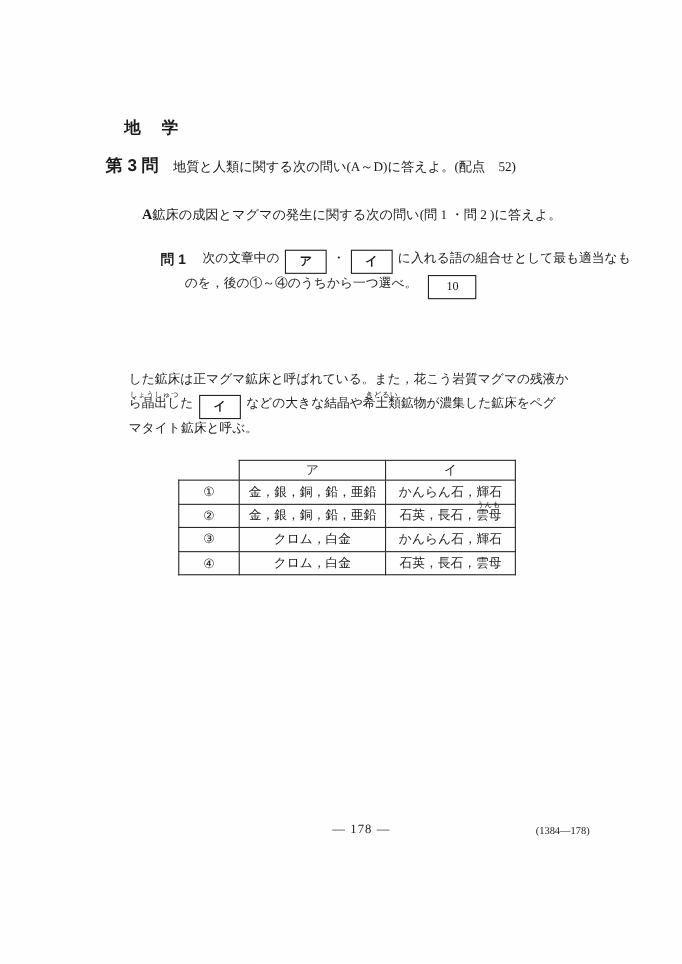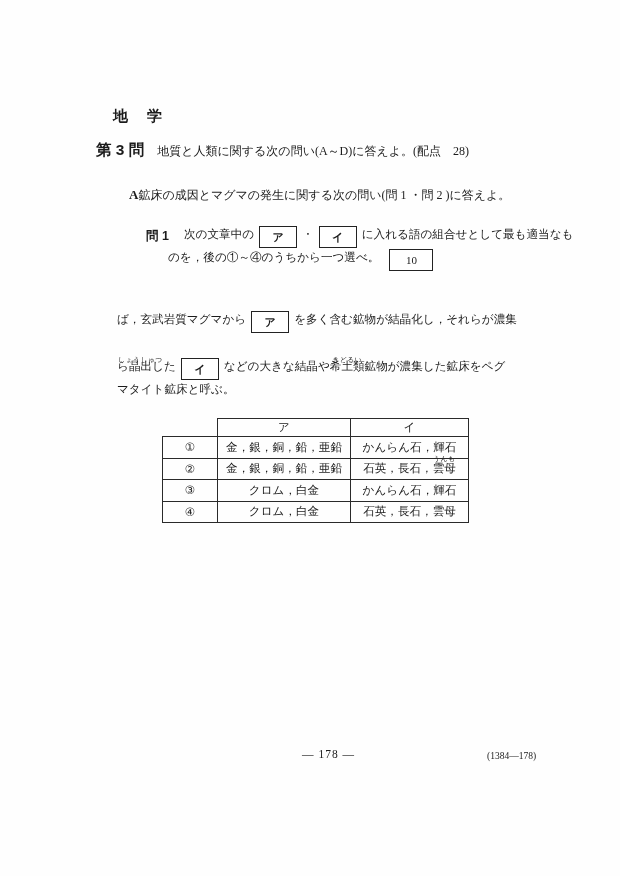--- a/index.html
+++ b/index.html
@@ -45,43 +45,41 @@
 </style>
 </head>
 <body>
 
 <div class="sheet">
 
   <div class="abs subject" style="left:113px; top:107px;">地　学</div>
 
   <div class="abs q3row" style="left:96px; top:140px;">
     <span class="q3label">第 3 問</span>
-    <span class="q3text">地質と人類に関する次の問い(A～D)に答えよ。(配点　28)</span>
+    <span class="q3text">地質と人類に関する次の問い(A～D)に答えよ。(配点　52)</span>
   </div>
 
   <div class="abs secA" style="left:129px; top:187px;">
     <span class="secA-label">A</span>
     <span class="secA-text">鉱床の成因とマグマの発生に関する次の問い(問 1 ・問 2 )に答えよ。</span>
   </div>
 
   <div class="abs q1label" style="left:146px; top:228px;">問 1</div>
 
   <div class="abs bodytext" style="left:184px; top:226px;">
     <span>次の文章中の</span><span class="blankbox">ア</span><span>・</span><span class="blankbox">イ</span><span>に入れる語の組合せとして最も適当なも</span>
   </div>
 
   <div class="abs bodytext" style="left:168px; top:249px;">
     <span>のを，後の①～④のうちから一つ選べ。</span><span class="ansbox">10</span>
   </div>
 
 
-  <div class="abs bodytext" style="left:117px; top:311px;">
-    <span>ば，玄武岩質マグマから</span><span class="blankbox">ア</span><span>を多く含む鉱物が結晶化し，それらが濃集</span>
-  </div>
 
+  <div class="abs bodytext" style="left:117px; top:336px;">した鉱床は正マグマ鉱床と呼ばれている。また，花こう岩質マグマの残液か</div>
 
   <div class="abs bodytext" style="left:117px; top:358px;">
     <span>ら</span><span class="rubywrap"><span>晶出</span><span class="rt">しょうしゅつ</span></span><span>した</span><span class="blankbox">イ</span><span>などの大きな結晶や</span><span class="rubywrap"><span>希土類</span><span class="rt">きどるい</span></span><span>鉱物が濃集した鉱床をペグ</span>
   </div>
 
   <div class="abs bodytext" style="left:117px; top:381px;">マタイト鉱床と呼ぶ。</div>
 
   <div class="abs" style="left:162px; top:418px;">
     <table class="opts">
       <colgroup>

